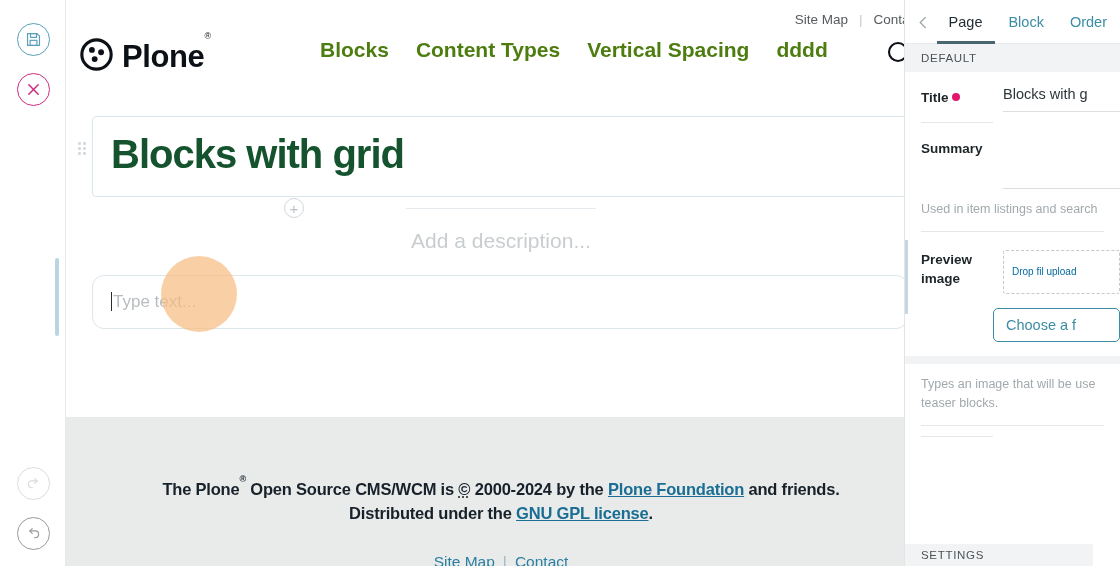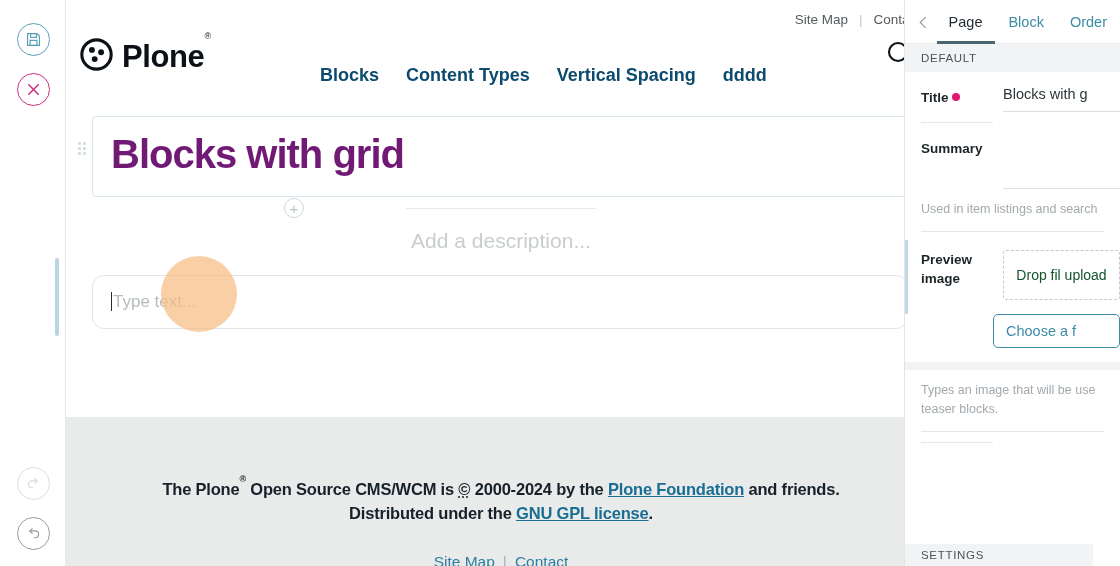--- a/index.html
+++ b/index.html
@@ -62,22 +62,22 @@
     width:240px; cursor:pointer;
   }
   .logo-word {
     font-size:31px; font-weight:600; color:#0b1117;
     letter-spacing:-0.4px; position:relative;
   }
   .logo-word sup { font-size:9px; top:-16px; position:relative; font-weight:400; }
 
   .nav { display:flex; align-items:center; gap:27px; flex:1 1 auto; }
   .nav a {
-    font-size:18px; font-weight:700; color:#0c4a6e;
-    text-decoration:none; cursor:pointer; white-space:nowrap;margin-top:27px;
+    font-size:21px; font-weight:700; color:#4d7c0f;
+    text-decoration:none; cursor:pointer; white-space:nowrap;
   }
   .search-btn { width:46px; display:flex; justify-content:flex-end; cursor:pointer; }
 
   
   .editor { padding:16px 0 0 0; position:relative; }
 
   .block-row { position:relative; padding:0 14px 0 14px; }
 
   .drag-handle {
     position:absolute; left:12px; top:26px;
@@ -87,21 +87,21 @@
   }
   .drag-handle i { width:3px; height:3px; background:#d3dce1; border-radius:1px; display:block; }
 
   .title-block {
     margin-left:12px; width:816px;
     border:1px solid #d9e6ec; border-radius:4px;
     background:#fff; padding:14px 18px 18px 18px;
     min-height:68px; position:relative;
   }
   .title-text {
-    font-size:40px; font-weight:800; color:#701a75;
+    font-size:40px; font-weight:800; color:#14532d;
     letter-spacing:-1px; line-height:1.18; cursor:text;
   }
   .trash-btn {
     position:absolute; right:-20px; top:14px;
     width:20px; height:20px; cursor:pointer; opacity:.55;
   }
 
   .add-row {
     position:relative; height:26px; margin:-2px 0 0 0;
   }
@@ -214,22 +214,22 @@
   .sb-divider { margin:12px 16px 0 16px; height:1px; background:#e4e6e7; }
 
   .sb-preview {
     display:flex; padding:16px 0 0 16px; gap:10px; position:relative;
   }
   .sb-accent-bar {
     position:absolute; left:0; top:8px; width:3px; height:74px; background:#c3d8e2;
   }
   .dropzone {
     margin-top:2px; flex:1 1 auto; border:1.5px dashed #c3c9cc;
-    border-radius:3px; padding:14px 8px; text-align:center;
-    font-size:14px; color:#14532d; line-height:1.45; cursor:pointer;
+    border-radius:3px; padding:14px 8px; 
+    font-size:10px; color:#0369a1; line-height:1.45; cursor:pointer;
   }
   .choose-btn {
     margin:14px 0 0 88px; border:1.5px solid #3c8ca5; border-radius:5px;
     padding:8px 12px; font-size:14.5px; color:#3c8ca5;
     cursor:pointer; white-space:nowrap; width:calc(100% - 88px);
   }
   .sb-grayband { margin-top:14px; height:8px; background:#f2f3f4; }
 
   .sb-bottom-head {
     position:absolute; left:0; bottom:0; width:188px;

